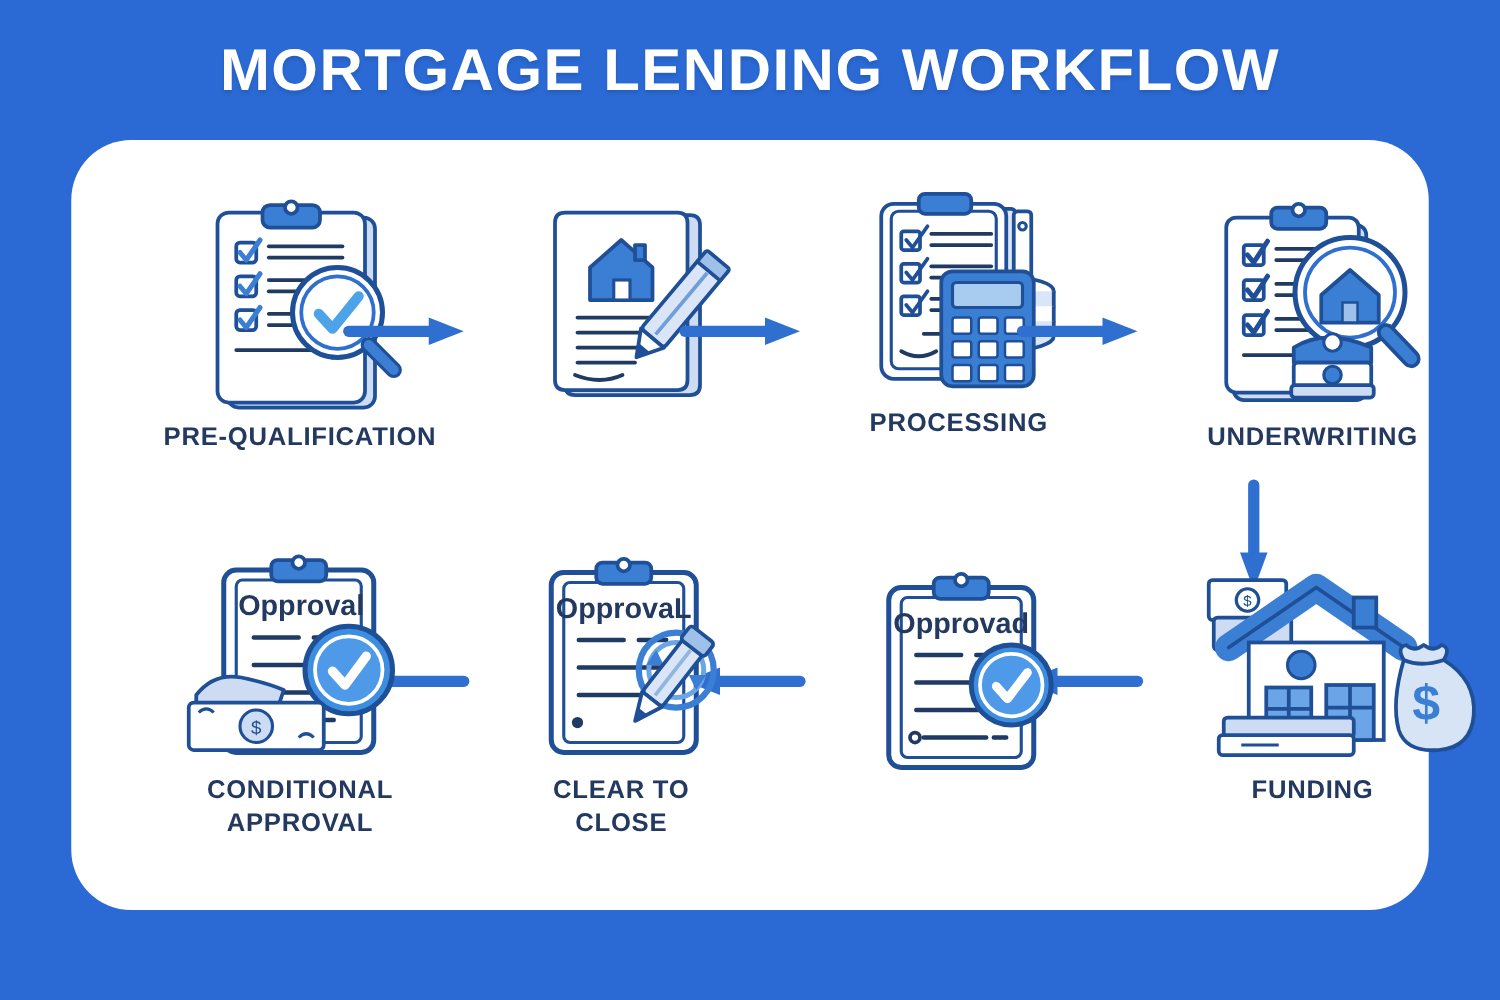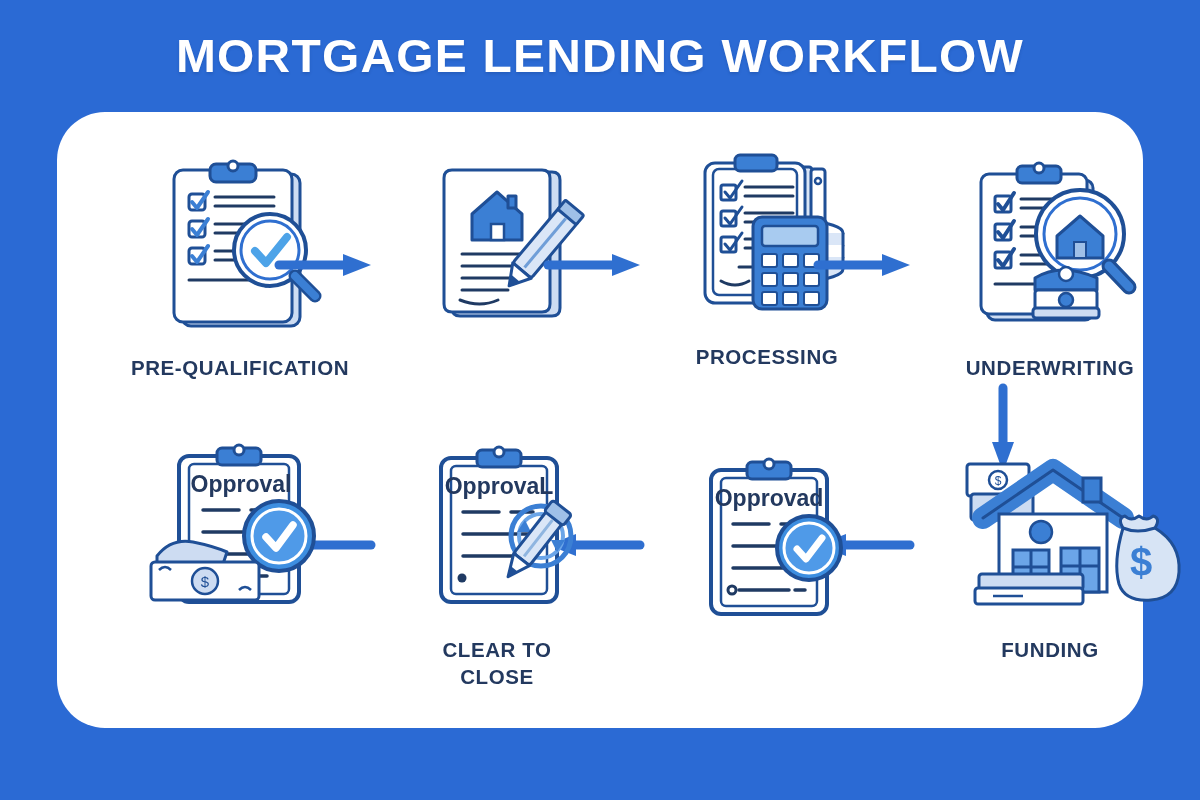--- a/index.html
+++ b/index.html
@@ -45,21 +45,21 @@
     height: 170px;
   }
   .label {
     color: #23395f;
     font-size: 20.5px;
     font-weight: bold;
     letter-spacing: 0.6px;
     line-height: 1.32;
     font-family: "Liberation Sans", sans-serif;
     white-space: pre-line;
-    margin-top: 24px;
+    margin-top: 6px;
   }
   .arrow-h {
     position: absolute;
     height: 26px;
   }
   .arrow-v {
     position: absolute;
     width: 26px;
   }
   svg { display: block; overflow: visible; }
@@ -432,16 +432,18 @@
               <path d="M6 26 q14 -18 36 -14 q20 4 34 10 l-4 12 h-66 z" fill="#cddcf2" stroke="#1f4f96" stroke-width="3" stroke-linejoin="round"></path>
               <rect x="0" y="32" width="108" height="38" rx="4" fill="#ffffff" stroke="#1f4f96" stroke-width="3"></rect>
               <circle cx="54" cy="51" r="13" fill="#cddcf2" stroke="#1f4f96" stroke-width="2.5"></circle>
               <text x="54" y="57" font-size="15" fill="#1f4f96" text-anchor="middle" font-family="'Liberation Sans',sans-serif">$</text>
               <path d="M8 40 q6 -6 12 0" fill="none" stroke="#1f4f96" stroke-width="2.5"></path>
               <path d="M88 60 q6 -6 12 0" fill="none" stroke="#1f4f96" stroke-width="2.5"></path>
             </g>
           </g>
         </svg>
       </div>
+      <div class="label">CONDITIONAL
+APPROVAL</div>
     </div>
 
   </div>
 </div>
 
 </body></html>

